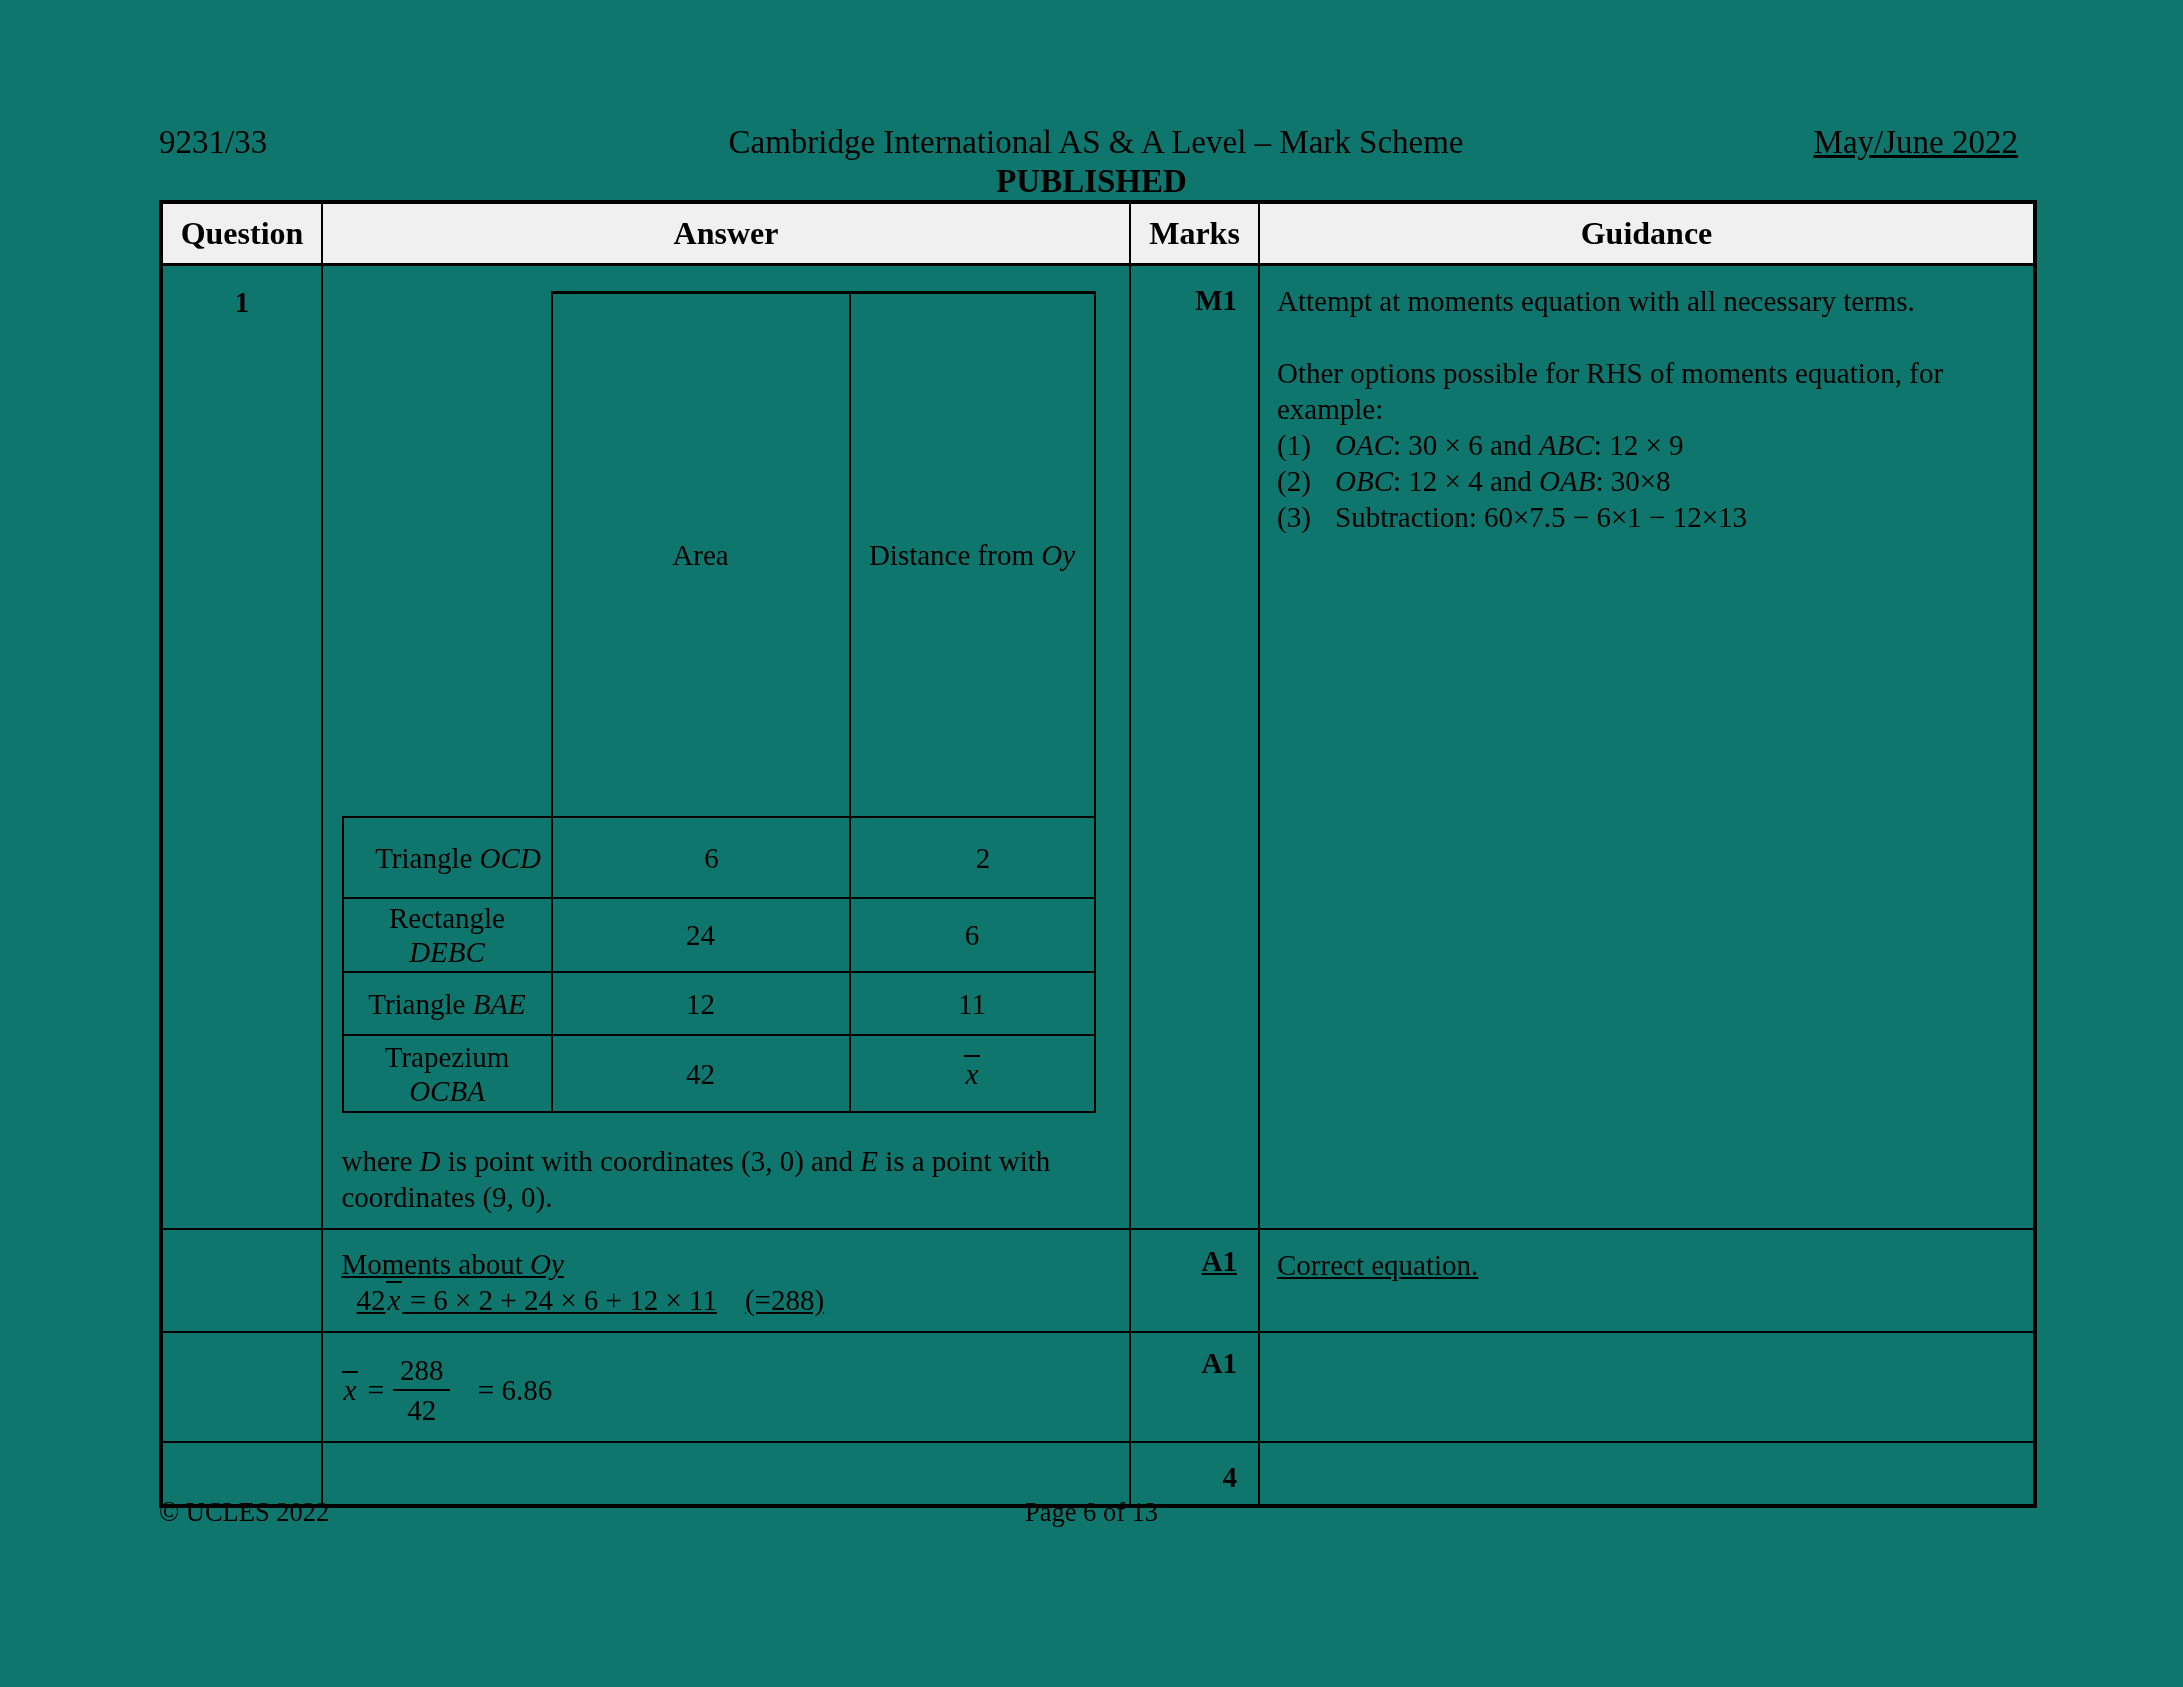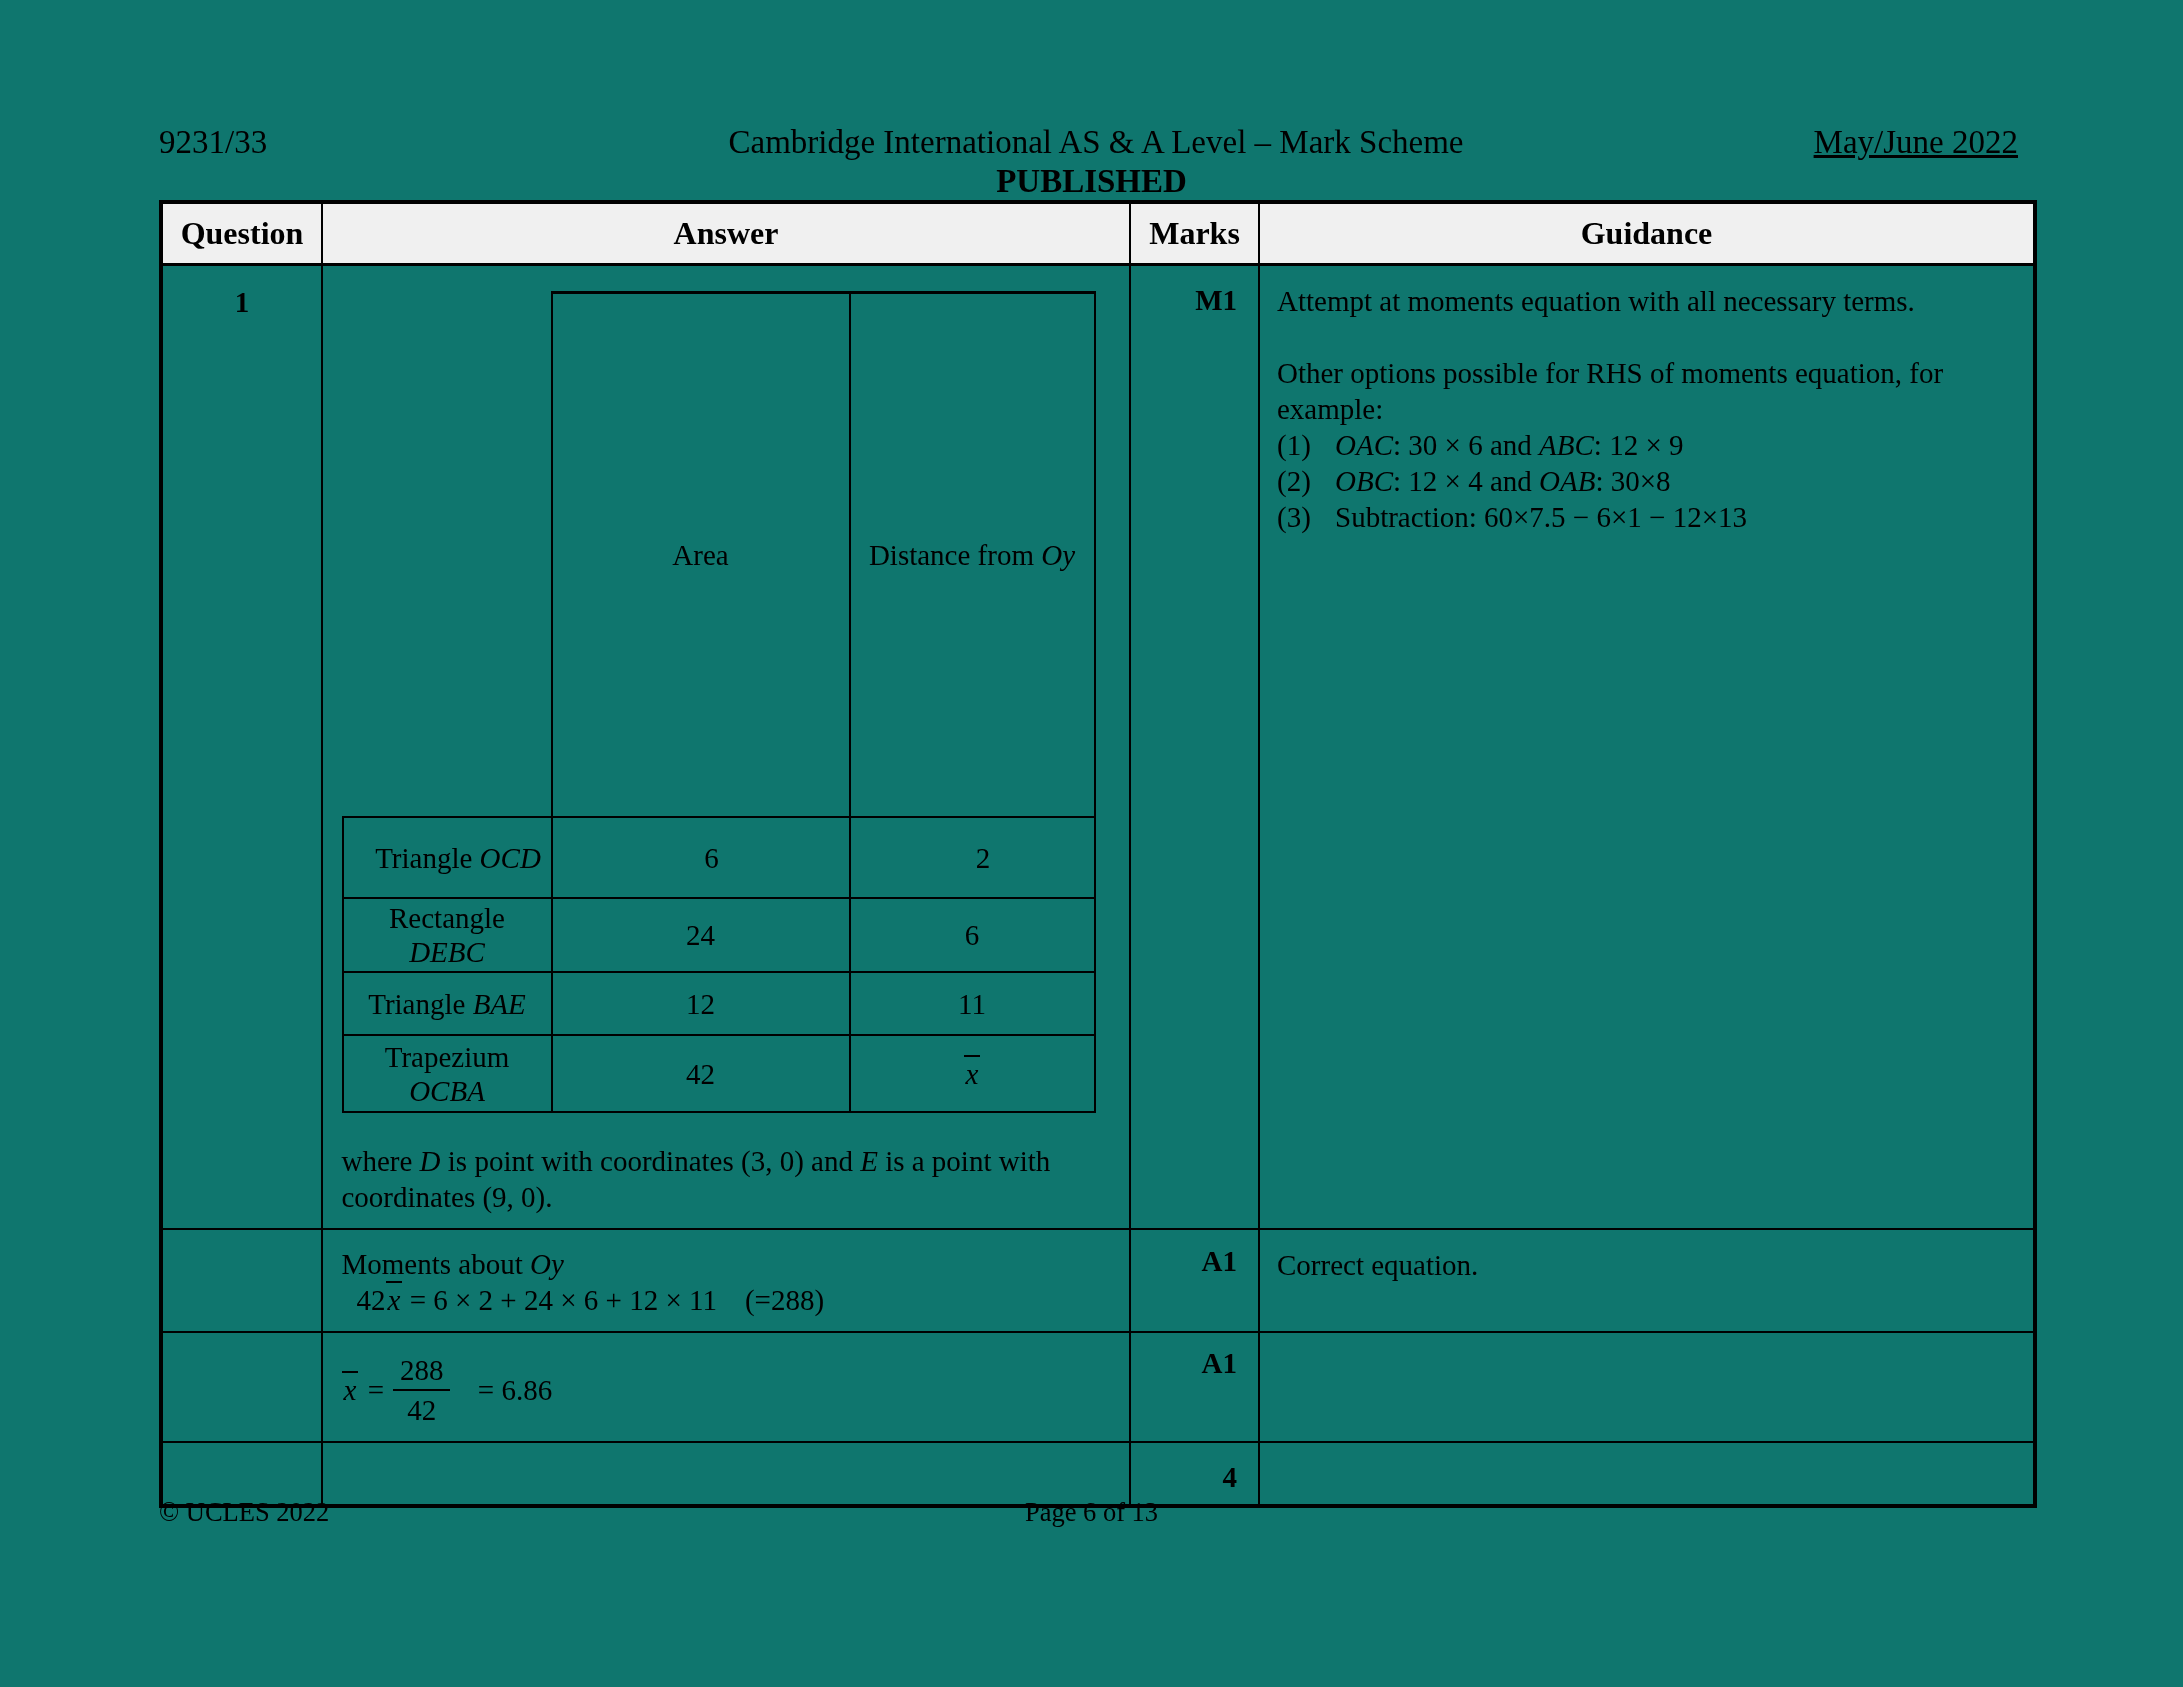--- a/index.html
+++ b/index.html
@@ -28,21 +28,21 @@
     border-bottom:3.3px solid #000;
   }
   table.ms tbody td { border-top:2.6px solid #000; }
   .col-q { width:161px; } .col-a { width:808px; } .col-m { width:129px; } .col-g { width:776px; }
 
   td.qcell { text-align:center; font-weight:bold; font-size:29px; padding-top:20px; }
   td.mcell { text-align:right; font-weight:bold; font-size:29px; padding-right:21px; }
   td.gcell { font-size:29px; line-height:36px; padding:17px 16px 13.2px 17px; }
   td.acell { font-size:29px; line-height:36px; padding:16px 16px 13.2px 18.5px; }
 
-  .r1 td { height:525px; } .r2 td { height:65px; } .r3 td { height:94px; }
+  .r1 td { height:525px; } .r2 td { height:65px; } .r3 td { height:94px;text-decoration:underline; }
   .r4 td { height:106px; } .r5 td { height:64px; }
   .r1 td.mcell { padding-top:18.5px; } .r2 td.mcell { padding-top:17px; }
   .r3 td.mcell { padding-top:14.6px; } .r4 td.mcell { padding-top:13.2px; }
   .r5 td.mcell { padding-top:18.5px; }
   .r1 td.acell { padding-top:22.5px; }
 
   
   table.inner { border-collapse:collapse; table-layout:fixed; margin:2.6px 0 0 0; }
   table.inner td { border:2px solid #000; text-align:center; vertical-align:middle;
                    font-size:29px; line-height:34px; }

